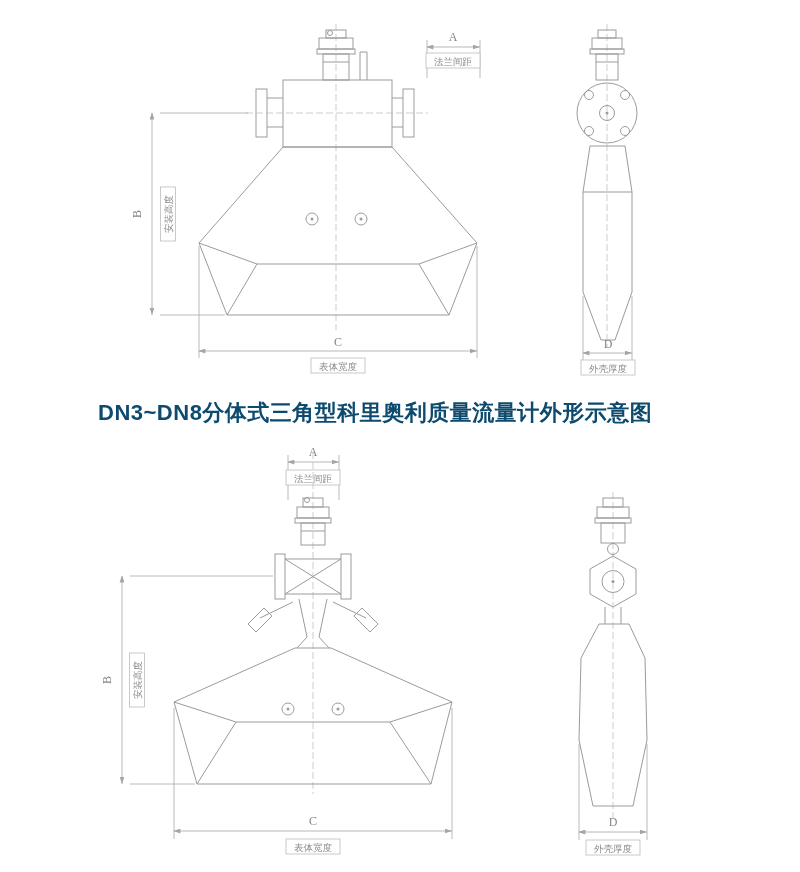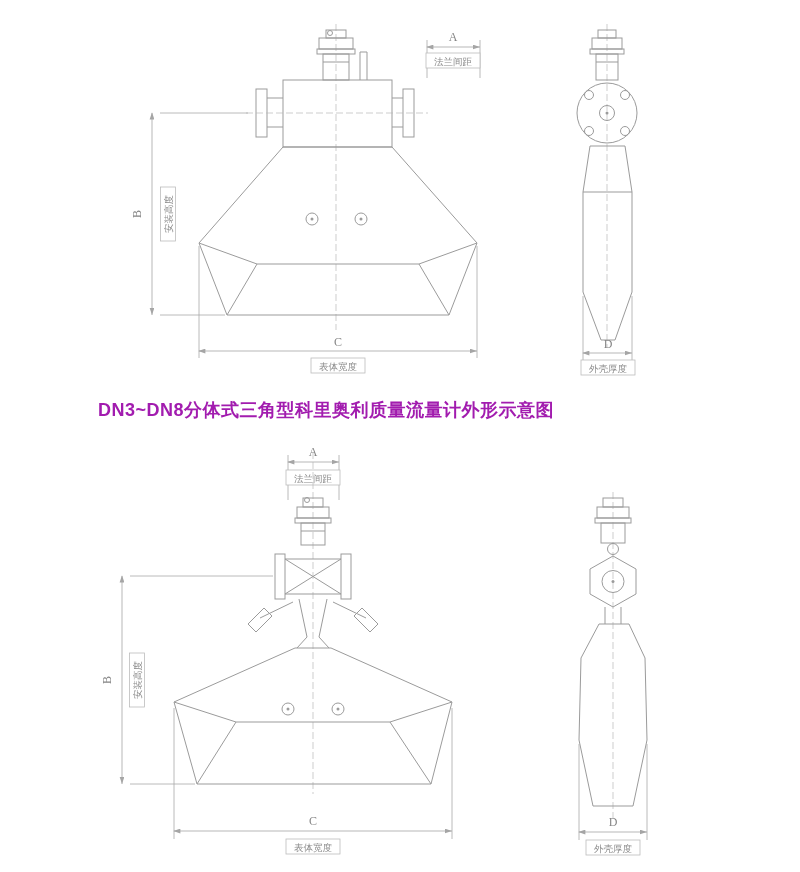--- a/index.html
+++ b/index.html
@@ -5,21 +5,21 @@
   html,body{margin:0;padding:0;background:#fff;}
   .canvas{
     position:relative;width:800px;height:872px;background:#ffffff;
     font-family:"Liberation Sans",sans-serif;overflow:hidden;
   }
   .fig{position:absolute;left:0;}
   .fig-top{top:0;}
   .fig-bottom{top:432px;}
   .caption{
     position:absolute;top:398px;left:98px;width:640px;
-    font-size:18px;font-weight:700;color:#a21caf;letter-spacing:0.5px;
+    font-size:22px;font-weight:700;color:#0c4a6e;letter-spacing:0.5px;
     font-family:"Liberation Sans",sans-serif;white-space:nowrap;
   }
   svg .ln{stroke:#9b9b9b;fill:none;stroke-width:1;}
   svg .thin{stroke:#a8a8a8;fill:none;stroke-width:0.8;}
   svg .cl{stroke:#b8b8b8;fill:none;stroke-width:0.7;stroke-dasharray:7 3;}
   svg .dimline{stroke:#a5a5a5;fill:none;stroke-width:0.8;}
   svg .dim-letter{font-family:"Liberation Serif",serif;font-size:12px;fill:#858585;}
   svg .dim-cn{font-family:"Liberation Sans",sans-serif;font-size:9.5px;fill:#8a8a8a;}
   svg .lblbox{fill:#ffffff;stroke:#bcbcbc;stroke-width:0.8;}
   svg .dot{fill:#9b9b9b;}

